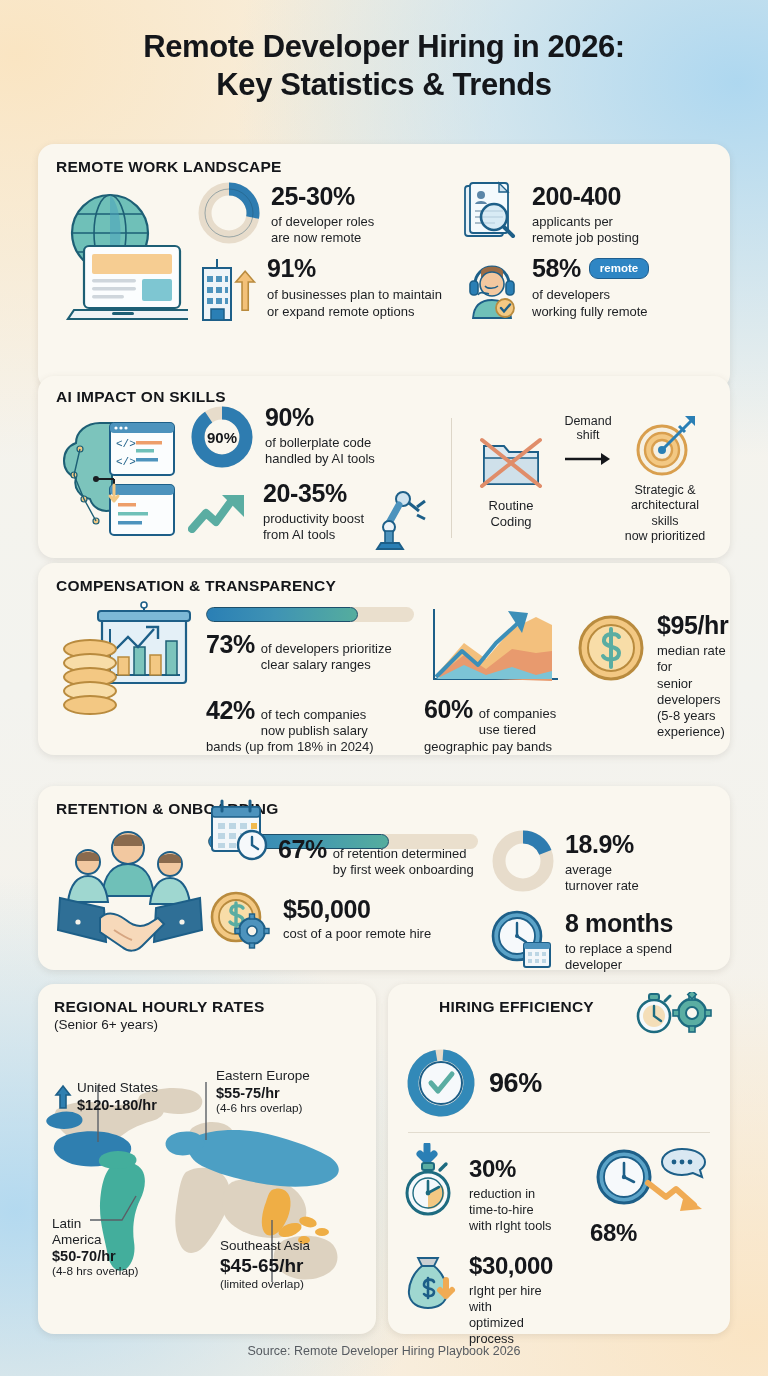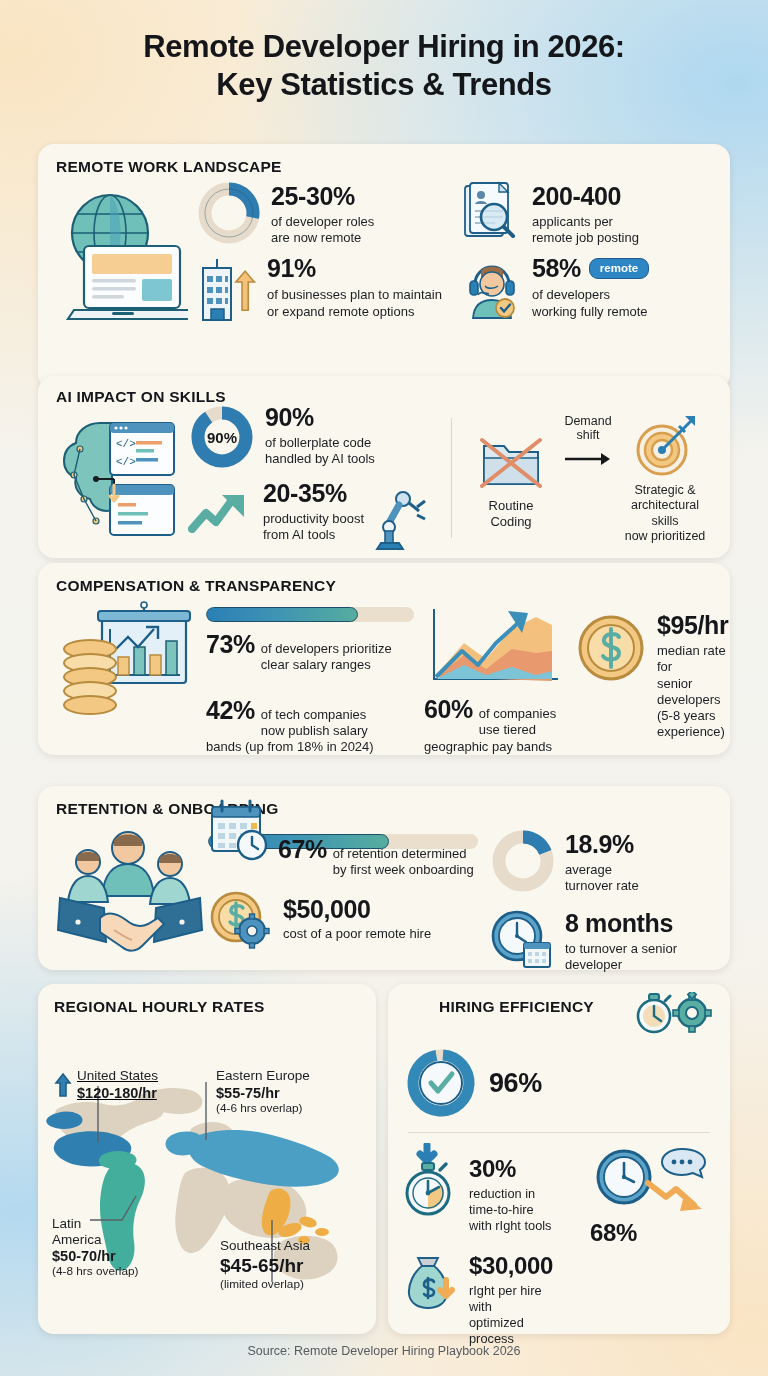--- a/index.html
+++ b/index.html
@@ -613,32 +613,33 @@
                   <rect x="52" y="43" width="4" height="4"></rect>
                 <rect x="38" y="50" width="4" height="4"></rect>
                   <rect x="45" y="50" width="4" height="4"></rect>
                   <rect x="52" y="50" width="4" height="4"></rect>
               </g>
             </svg>
           </div>
           <div style="padding-top:2px;">
             <div class="big">8 months</div>
             <div class="desc" style="margin-top:5px;">
-              <div>to turnover a senior</div>
+              <div>to replace a spend</div>
               <div>developer</div>
             </div>
           </div>
         </div>
       </div>
 
     </div>
   </div>
 
   <div class="card" style="left:38px; top:984px; width:338px; height:350px; padding:14px 16px; overflow:hidden;">
     <div class="card-title">REGIONAL HOURLY RATES</div>
+    <div class="card-sub">(Senior 6+ years)</div>
 
     <div style="position:absolute; left:8px; top:88px; width:322px; height:230px;">
       <svg width="322" height="230" viewBox="0 0 322 230">
 
         <g fill="#ddd2c0">
           <path d="M10 38c12-8 32-10 48-6 10 3 22 1 30-3 10-5 22-3 28 4 6 7-2 14-10 16-14 4-26 10-34 18-8 8-22 10-34 6-12-4-24-14-28-22-4-8 0-11 0-13z"></path>
           <path d="M96 22c14-6 34-8 48-4 8 2 14 8 12 14-2 8-14 10-24 10-12 0-24-4-34-8-6-3-8-9-2-12z"></path>
           <path d="M146 56c8-6 22-8 32-4 10 4 14 14 10 22-4 9-16 14-26 12-12-3-20-12-20-20 0-5 2-8 4-10z"></path>
           <path d="M140 100c10-6 26-6 36 2 8 7 10 20 6 32-5 14-14 28-22 38-8 10-18 12-24 4-6-9-8-24-6-38 2-14 4-32 10-38z"></path>
           <path d="M186 110c16-6 38-6 54 2 14 7 22 20 20 32-3 14-18 22-34 22-18 0-38-8-46-20-7-11-4-30 6-36z"></path>
@@ -662,21 +663,21 @@
           <ellipse cx="258" cy="168" rx="6" ry="4"></ellipse>
         </g>
 
         <path d="M52 14v56" stroke="#5a5f66" stroke-width="1.4" fill="none"></path>
         <path d="M160 10v58" stroke="#5a5f66" stroke-width="1.4" fill="none"></path>
         <path d="M44 148h32l14-24" stroke="#5a5f66" stroke-width="1.4" fill="none"></path>
         <path d="M226 148v62" stroke="#5a5f66" stroke-width="1.4" fill="none"></path>
       </svg>
     </div>
 
-    <div style="position:absolute; left:16px; top:84px; display:flex; align-items:flex-start; gap:5px;text-decoration:underline;">
+    <div style="position:absolute; left:16px; top:96px; display:flex; align-items:flex-start; gap:5px;">
       <span style="margin-top:4px;">
         <svg class="ico" width="18" height="26" viewBox="0 0 18 26">
           <path d="M9 2l7 9h-4v13H6V11H2z" fill="#2f7fb0" stroke="#1d5f88" stroke-width="1.6"></path>
         </svg>
       </span>
       <span>
         <span class="desc" style="display:block; font-size:13.5px;">United States</span>
         <span style="display:block; font-size:14.5px; font-weight:bold; color:#15171b;">$120-180/hr</span>
       </span>
     </div>

